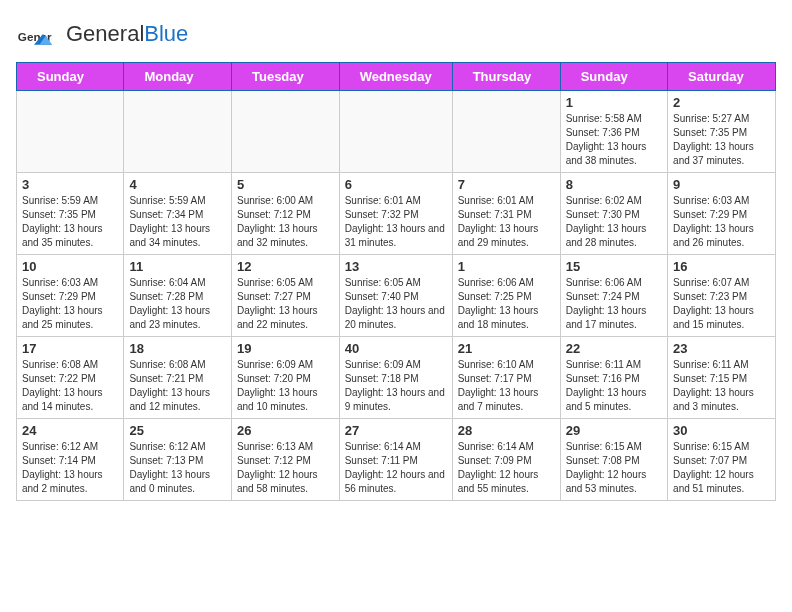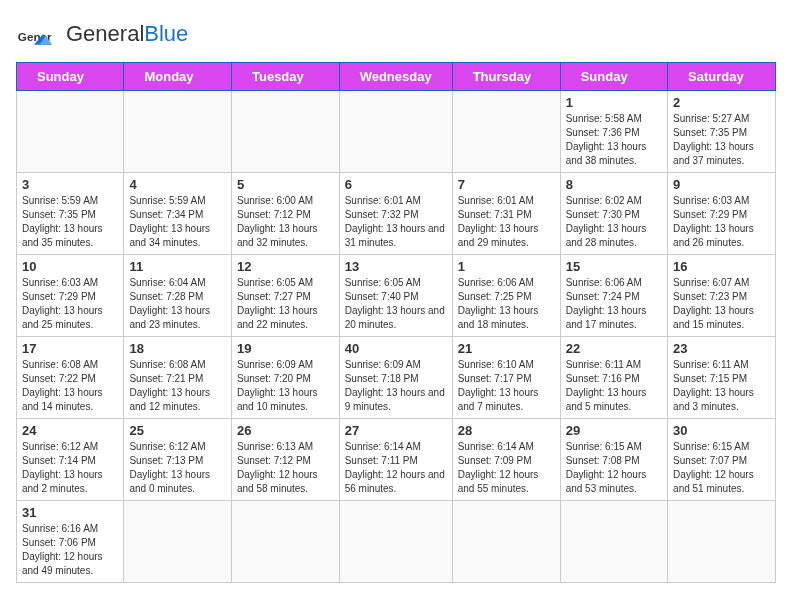--- a/index.html
+++ b/index.html
@@ -314,28 +314,14 @@
 Sunset: 7:08 PM
 Daylight: 12 hours and 53 minutes.</div>
         </td>
         <td>
           <span class="day-number">30</span>
           <div class="day-info">Sunrise: 6:15 AM
 Sunset: 7:07 PM
 Daylight: 12 hours and 51 minutes.</div>
         </td>
       </tr>
-      <tr class="last-row">
-        <td>
-          <span class="day-number">31</span>
-          <div class="day-info">Sunrise: 6:16 AM
-Sunset: 7:06 PM
-Daylight: 12 hours and 49 minutes.</div>
-        </td>
-        <td class="empty"></td>
-        <td class="empty"></td>
-        <td class="empty"></td>
-        <td class="empty"></td>
-        <td class="empty"></td>
-        <td class="empty"></td>
-      </tr>
     </tbody>
 </table>
 
 </body></html>

